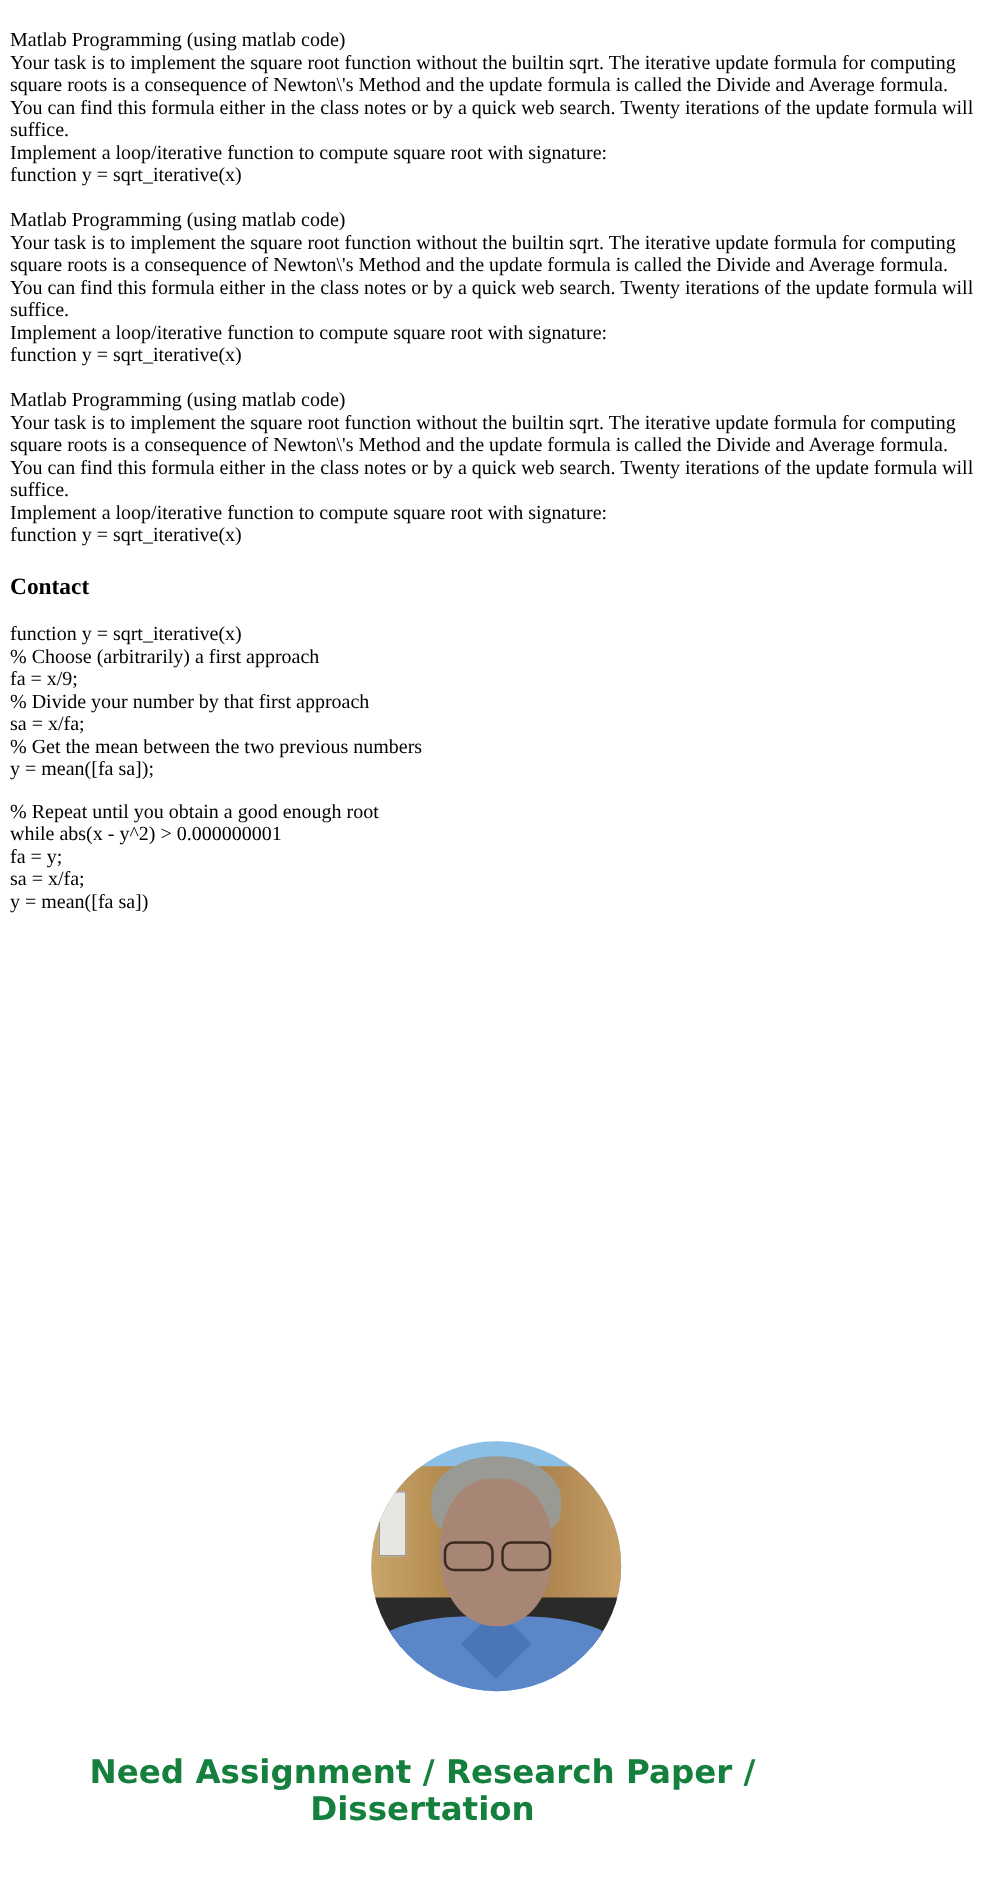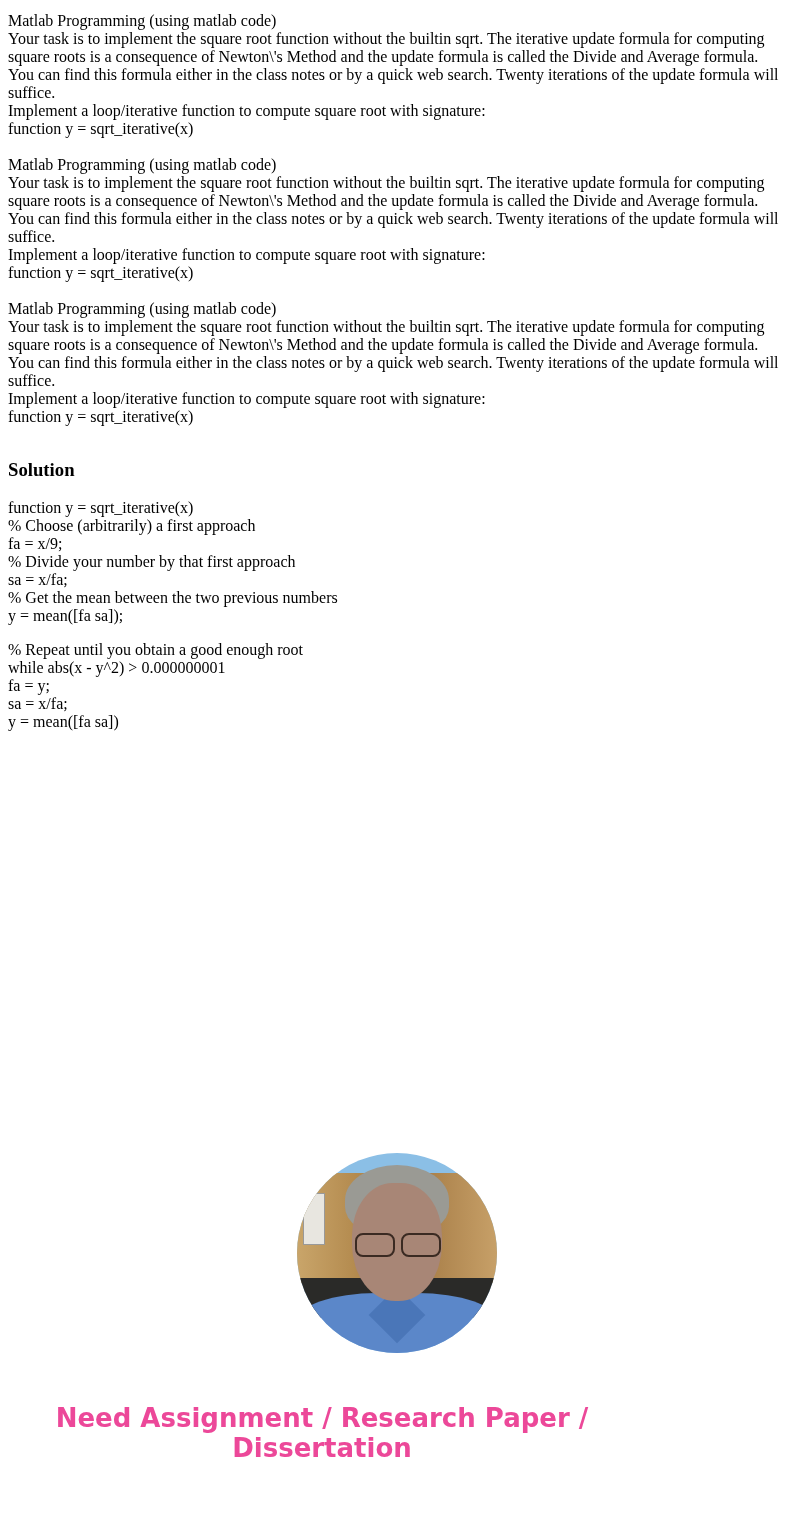--- a/index.html
+++ b/index.html
@@ -17,21 +17,21 @@
       line-height: 18px;
       color: #000000;
     }
     .content {
       position: absolute;
       left: 8px;
       top: 8px;
       width: 778px;
     }
     .question-block {
-      margin: 4px 0 18px 0;
+      margin: 16px 0 18px 0;
     }
     .q-line {
       display: block;
     }
     .q-para {
       display: block;
     }
     .solution-heading {
       font-family: "Liberation Serif", "DejaVu Serif", serif;
       font-weight: bold;
@@ -109,29 +109,29 @@
       border-radius: 40% 40% 0 0;
     }
     .avatar .collar {
       position: absolute;
       left: 80px; top: 142px; width: 40px; height: 40px;
       background: #4a76b8;
       transform: rotate(45deg);
     }
     .promo {
       position: absolute;
-      left: 0;
+      left: 16px;
       top: 1403px;
       width: 644px;
       text-align: center;
       font-family: "DejaVu Sans", "Liberation Sans", sans-serif;
       font-weight: bold;
       font-size: 26px;
       line-height: 30px;
-      color: #ec4899;
+      color: #15803d;
     }
     .promo span { display: block; }
   </style>
 </head>
 <body>
 
 <div class="content">
   <div class="question-block">
     <span class="q-line">Matlab Programming (using matlab code)</span>
     <span class="q-para">Your task is to implement the square root function without the builtin sqrt. The iterative update formula for computing square roots is a consequence of Newton\'s Method and the update formula is called the Divide and Average formula. You can find this formula either in the class notes or by a quick web search. Twenty iterations of the update formula will suffice.</span>
@@ -145,21 +145,21 @@
     <span class="q-line">function y = sqrt_iterative(x)</span>
   </div>
   <div class="question-block">
     <span class="q-line">Matlab Programming (using matlab code)</span>
     <span class="q-para">Your task is to implement the square root function without the builtin sqrt. The iterative update formula for computing square roots is a consequence of Newton\'s Method and the update formula is called the Divide and Average formula. You can find this formula either in the class notes or by a quick web search. Twenty iterations of the update formula will suffice.</span>
     <span class="q-line">Implement a loop/iterative function to compute square root with signature:</span>
     <span class="q-line">function y = sqrt_iterative(x)</span>
   </div>
 </div>
 
-<h3 class="solution-heading">Solution</h3>
+<h3 class="solution-heading">Contact</h3>
 
 <div class="solution">
   <span class="code-line">function y = sqrt_iterative(x)</span>
   <span class="code-line">% Choose (arbitrarily) a first approach</span>
   <span class="code-line">fa = x/9;</span>
   <span class="code-line">% Divide your number by that first approach</span>
   <span class="code-line">sa = x/fa;</span>
   <span class="code-line">% Get the mean between the two previous numbers</span>
   <span class="code-line">y = mean([fa sa]);</span>
   <div class="code-gap"></div>

